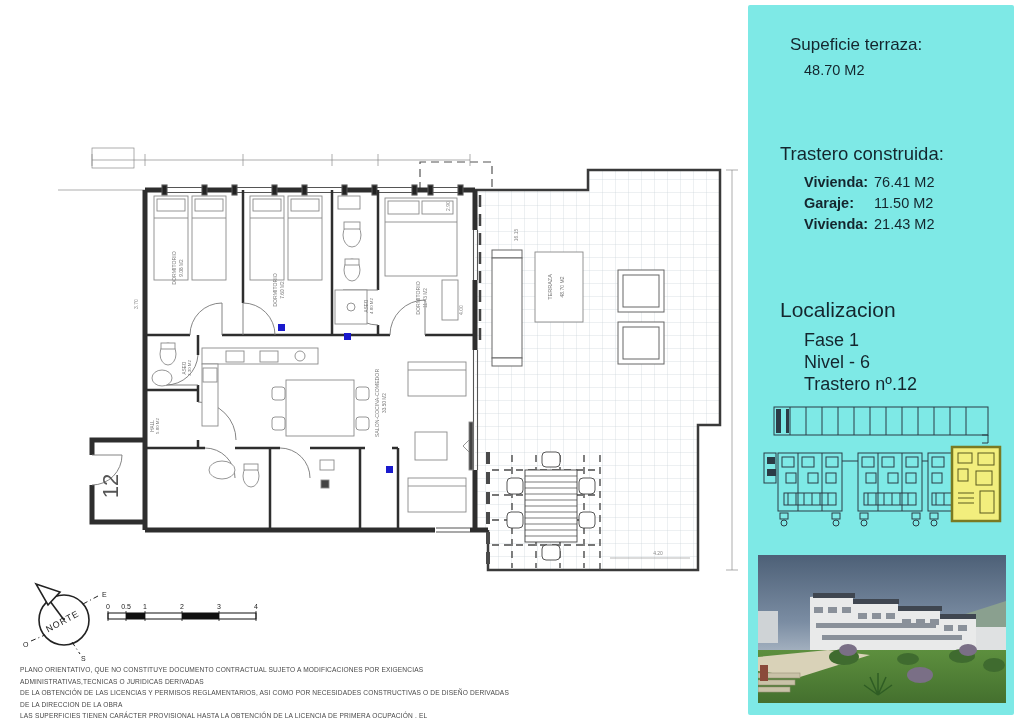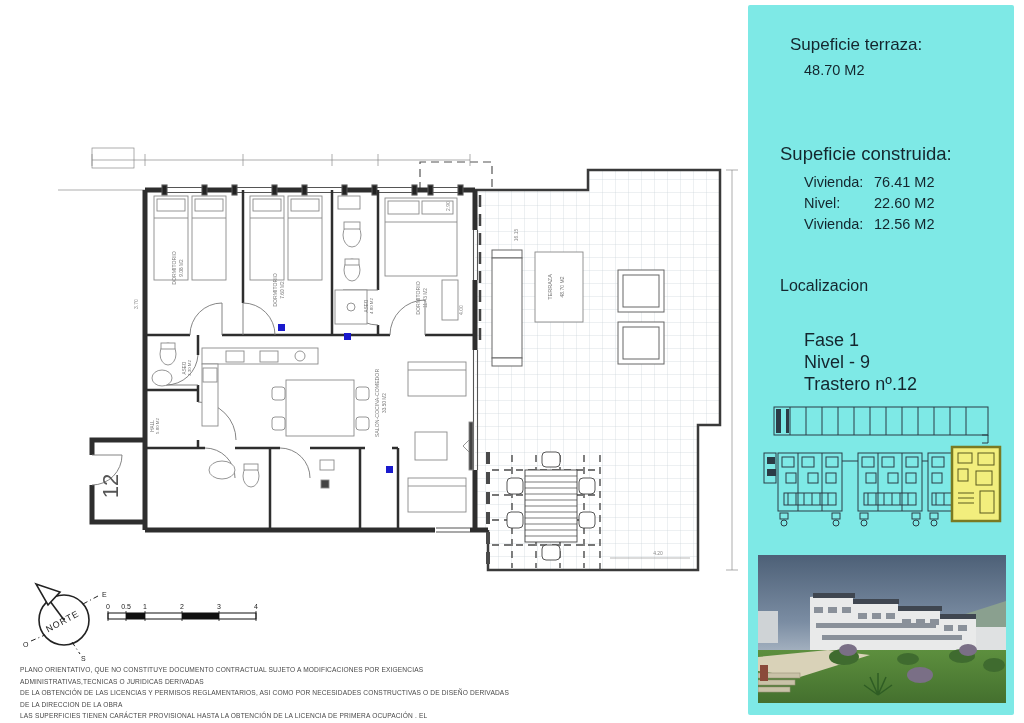--- a/index.html
+++ b/index.html
@@ -13,22 +13,22 @@
 
   .disclaimer{position:absolute;left:20px;top:664px;width:490px;
       font-size:6.6px;line-height:11.5px;letter-spacing:.15px;color:#474747;}
 
   .sidebar{position:absolute;left:748px;top:5px;width:266px;height:710px;
       background:#7ee9e6;border-radius:2px;color:#14262e;}
   .sb-title1{position:absolute;left:42px;top:30px;font-size:17px;}
   .sb-val1{position:absolute;left:56px;top:57px;font-size:14.5px;}
   .sb-title2{position:absolute;left:32px;top:138px;font-size:18.5px;}
   .sb-built{position:absolute;left:56px;top:167px;font-size:14.5px;line-height:21px;}
-  .sb-built .lbl{display:inline-block;width:66px;}
-  .sb-title3{position:absolute;left:32px;top:272px;font-size:16px;}
+  .sb-built .lbl{display:inline-block;width:66px;font-weight:bold;}
+  .sb-title3{position:absolute;left:32px;top:293px;font-size:21px;}
   .sb-loc{position:absolute;left:56px;top:324px;font-size:18px;line-height:22px;}
   .siteplan{position:absolute;left:12px;top:396px;width:244px;height:148px;}
   .photo{position:absolute;left:10px;top:550px;width:248px;height:148px;}
 </style>
 </head>
 <body>
 
 <div class="page">
 
   <svg class="plan" viewBox="0 0 710 445">
@@ -288,40 +288,40 @@
     <div>PLANO ORIENTATIVO, QUE NO CONSTITUYE DOCUMENTO CONTRACTUAL SUJETO A MODIFICACIONES POR EXIGENCIAS ADMINISTRATIVAS,TECNICAS O JURIDICAS DERIVADAS</div>
     <div>DE LA OBTENCIÓN DE LAS LICENCIAS Y PERMISOS REGLAMENTARIOS, ASI COMO POR NECESIDADES CONSTRUCTIVAS  O DE DISEÑO DERIVADAS DE LA DIRECCION DE LA OBRA</div>
     <div>LAS SUPERFICIES TIENEN CARÁCTER PROVISIONAL HASTA LA OBTENCIÓN DE LA LICENCIA DE PRIMERA OCUPACIÓN . EL AMUEBLAMIENTO,JARDINERIA Y MOBILIARIO URBANO</div>
 
   </div>
 
   <div class="sidebar">
     <div class="sb-title1">Supeficie terraza:</div>
     <div class="sb-val1">48.70 M2</div>
 
-    <div class="sb-title2">Supeficie construida:</div>
+    <div class="sb-title2">Trastero construida:</div>
     <div class="sb-built">
       <div>
         <span class="lbl">Vivienda:</span>
         <span>76.41 M2</span>
       </div>
       <div>
-        <span class="lbl">Nivel:</span>
-        <span>22.60 M2</span>
+        <span class="lbl">Garaje:</span>
+        <span>11.50 M2</span>
       </div>
       <div>
         <span class="lbl">Vivienda:</span>
-        <span>12.56 M2</span>
+        <span>21.43 M2</span>
       </div>
     </div>
 
     <div class="sb-title3">Localizacion</div>
     <div class="sb-loc">
       <div>Fase 1</div>
-      <div>Nivel - 9</div>
+      <div>Nivel - 6</div>
       <div>Trastero nº.12</div>
     </div>
 
     <svg class="siteplan" viewBox="0 0 244 148">
       <g stroke="#2b3c46" stroke-width="1" fill="none">
         <rect x="14" y="6" width="214" height="28"></rect>
         <path d="M30,6 V34 M46,6 V34 M62,6 V34 M78,6 V34 M94,6 V34 M110,6 V34 M126,6 V34
                  M142,6 V34 M158,6 V34 M174,6 V34 M190,6 V34 M206,6 V34"></path>
         <path d="M222,34 h6 v8 h-6"></path>
         <rect x="4" y="52" width="12" height="30"></rect>

